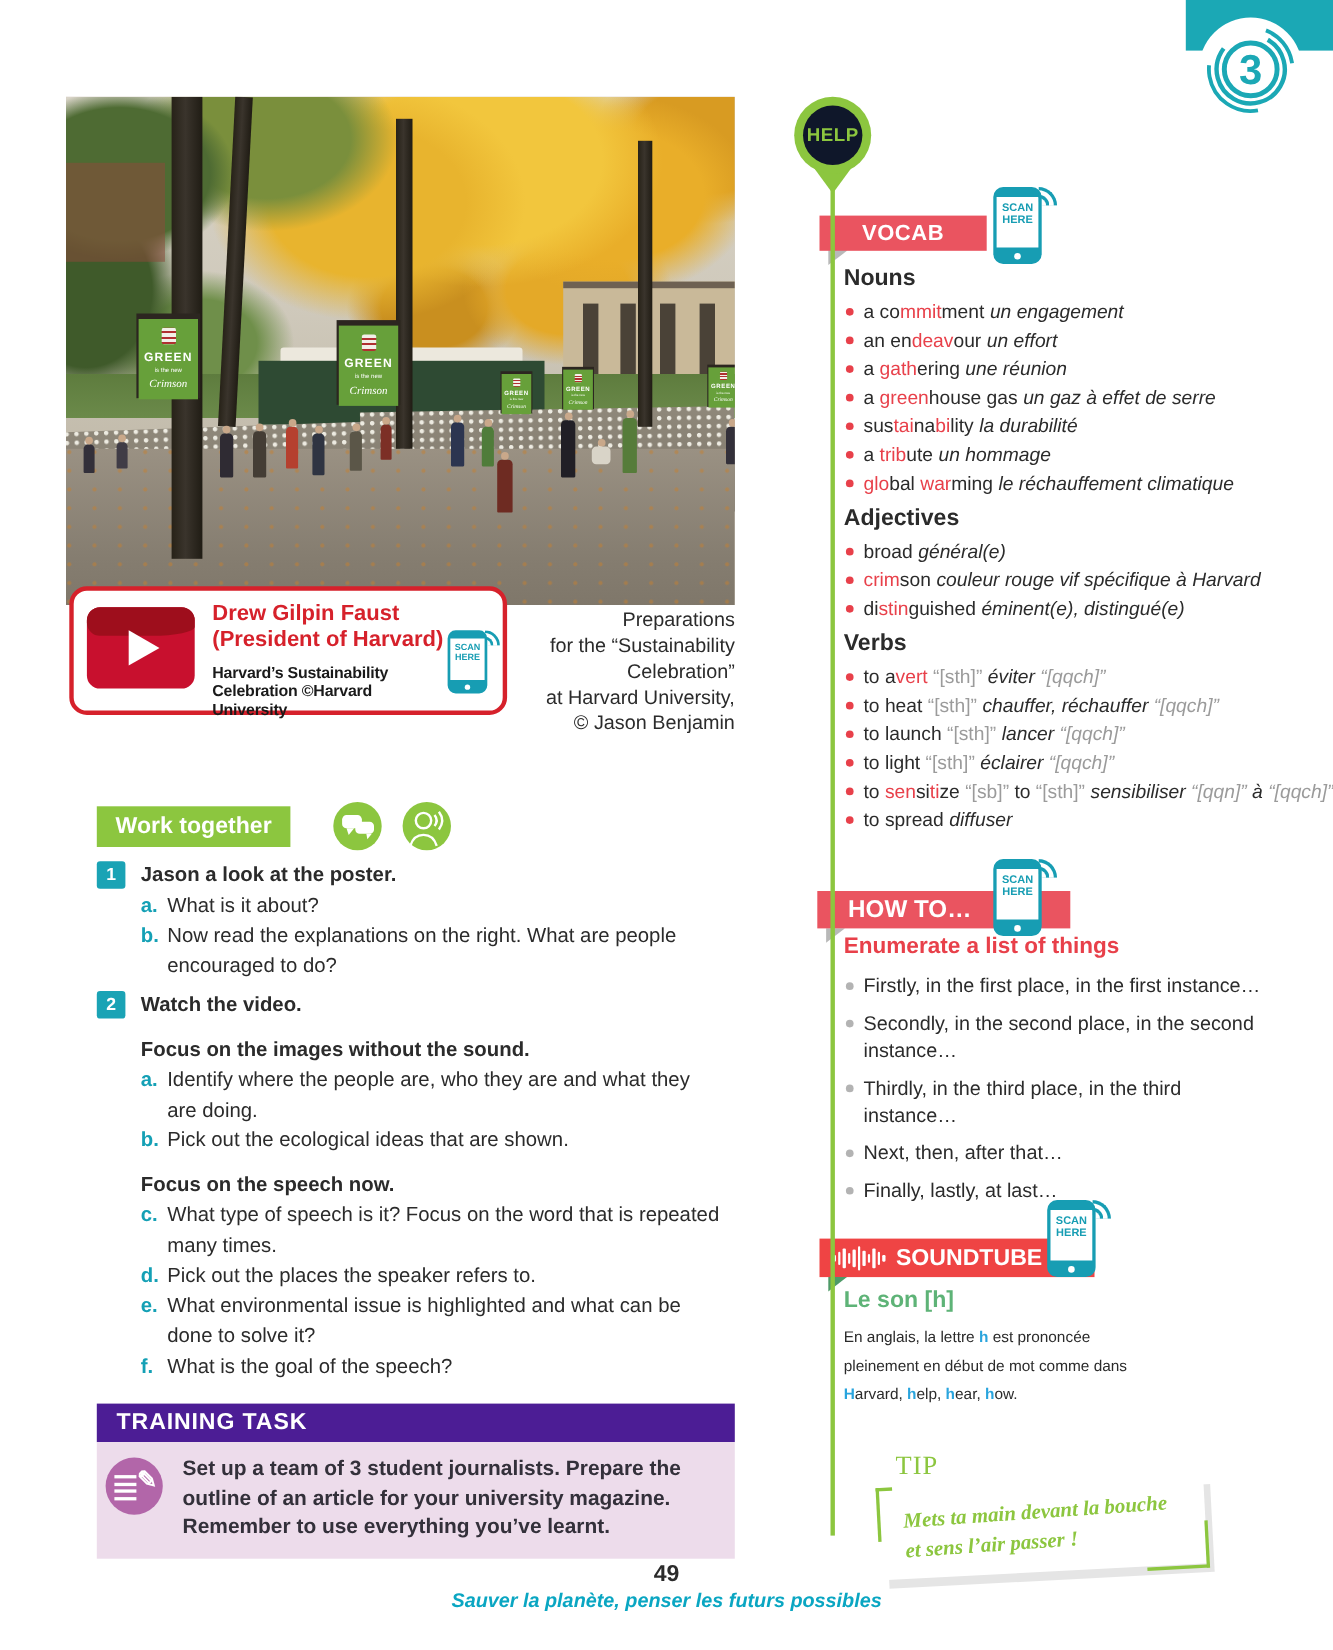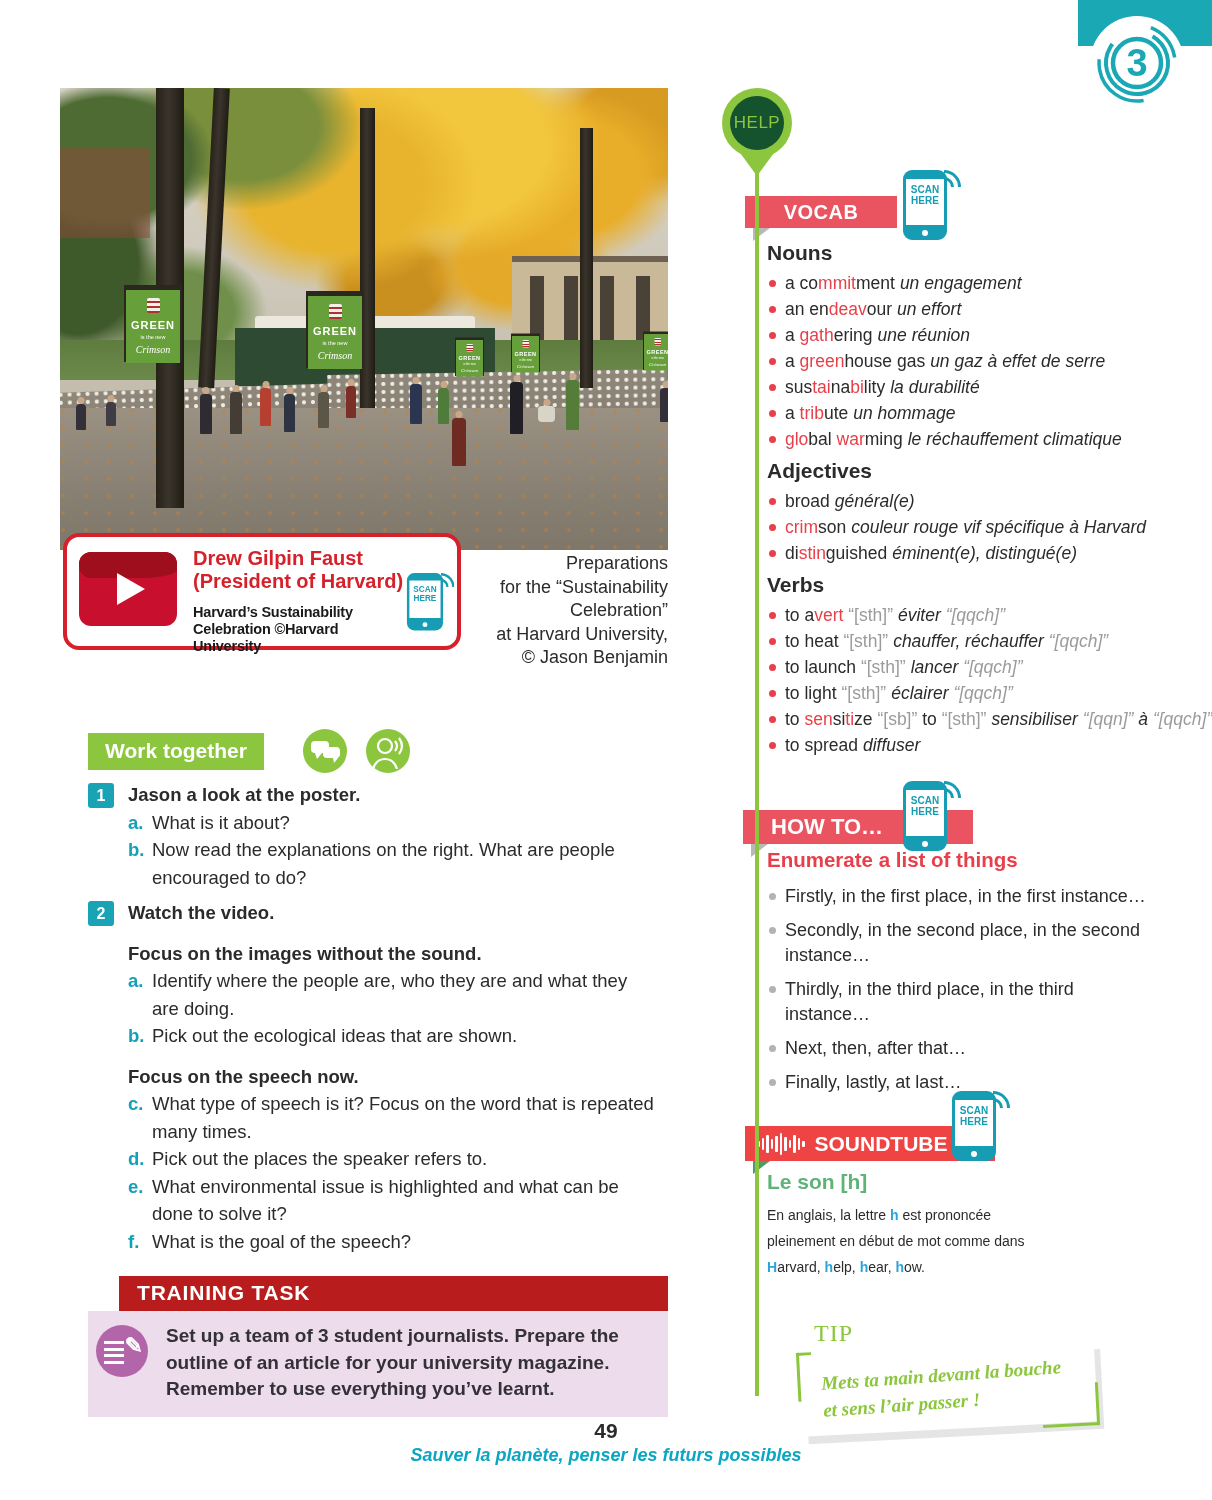--- a/index.html
+++ b/index.html
@@ -86,36 +86,36 @@
   .task-body{margin-left:14px;font-size:18.5px;line-height:27.5px;width:575px;}
   .task-title{font-weight:bold;}
   .task-item{display:flex;}
   .item-label{color:#14a0b5;font-weight:bold;flex:none;width:24px;}
   .t-group{margin-top:13px;}
   #task1{top:781px;}
   #task2{top:899px;}
 
   
   #training{position:absolute;left:88px;top:1276px;width:580px;}
-  #training-header{background:#b91c1c;color:#fff;font-weight:bold;font-size:21px;letter-spacing:.8px;
-    padding:5px 0 6px 18px;margin-left:31px;}
+  #training-header{background:#4c1d95;color:#fff;font-weight:bold;font-size:21px;letter-spacing:.8px;
+    padding:5px 0 6px 18px;}
   #training-body{position:relative;background:#eddceb;padding:12px 0 14px 78px;font-size:19px;
     font-weight:bold;line-height:26.5px;color:#33303a;}
   #training-icon{position:absolute;left:8px;top:14px;width:52px;height:52px;border-radius:50%;
     background:#b266a9;color:#fff;}
   #training-icon .bars{position:absolute;left:8px;top:16px;}
   #training-icon .bars i{display:block;width:20px;height:3px;background:#fff;margin-bottom:3.5px;}
   #training-icon .pencil{position:absolute;right:5px;top:8px;font-size:22px;color:#fff;}
 
   
   #green-line{position:absolute;left:755px;top:158px;width:4px;height:1238px;background:#8cc63f;z-index:6;}
   #help-pin{position:absolute;left:722px;top:88px;z-index:6;}
   #help-circle{position:relative;width:70px;height:70px;border-radius:50%;background:#8cc63f;}
-  #help-inner{position:absolute;inset:8px;border-radius:50%;background:#14532d;display:flex;
-    align-items:center;justify-content:center;color:#8cc63f;font-weight:normal;font-size:17px;letter-spacing:.5px;}
+  #help-inner{position:absolute;inset:8px;border-radius:50%;background:#0f172a;display:flex;
+    align-items:center;justify-content:center;color:#8cc63f;font-weight:bold;font-size:17px;letter-spacing:.5px;}
   #help-tail{width:0;height:0;border-left:22px solid transparent;border-right:22px solid transparent;
     border-top:30px solid #8cc63f;margin:-12px 0 0 13px;}
   .ribbon{position:absolute;color:#fff;font-weight:bold;display:flex;align-items:center;z-index:4;}
   .ribbon::after{content:'';position:absolute;left:8px;top:100%;width:0;height:0;
     border-top:13px solid rgba(0,0,0,.28);border-right:17px solid transparent;}
   .ribbon-red{background:#ea5460;}
   .ribbon-green{background:#ef4444;}
   .scan{position:absolute;z-index:5;width:44px;height:70px;box-sizing:border-box;background:#fff;
     border:3px solid #179db3;border-top-width:9px;border-bottom-width:15px;border-radius:9px;cursor:pointer;}
   .scan-text{text-align:center;font-size:10px;font-weight:bold;color:#179db3;line-height:11px;margin-top:5px;}

